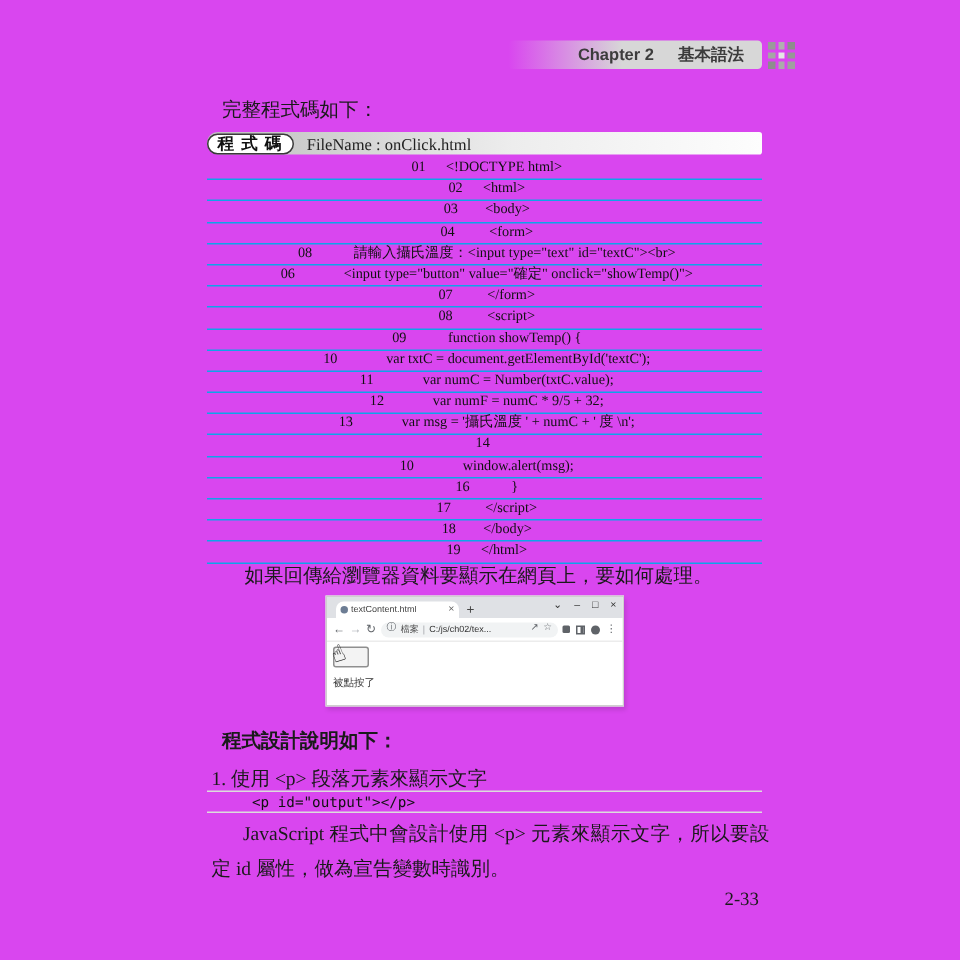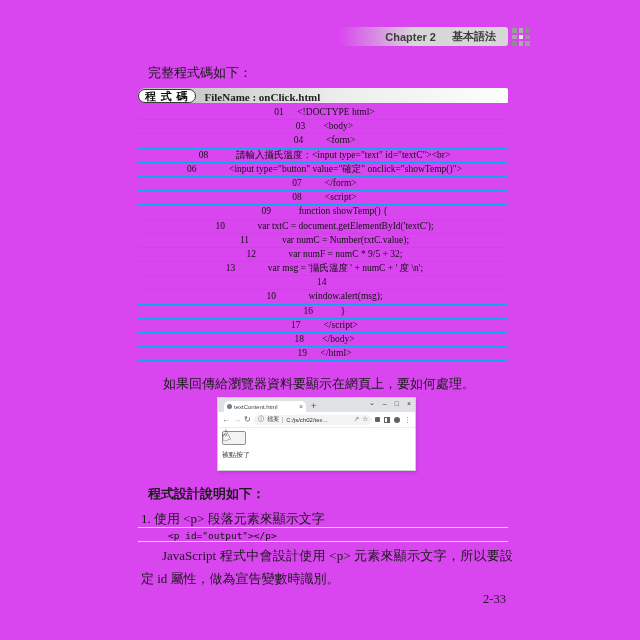--- a/index.html
+++ b/index.html
@@ -20,21 +20,21 @@
   .intro { position:absolute; top:64px; left:148px; font-size:13px; margin:0; }
 
   
   .codeblock { position:absolute; top:88px; left:138px; width:370px; }
   .codeblock-header { height:15px; display:flex; align-items:flex-end;
                       background:linear-gradient(to right, #bdbdbd, #ededed 55%, #fdfdfd);
                       border-radius:8px 2px 2px 8px; margin-bottom:3px; }
   .capsule { border:1.5px solid #3a3a3a; border-radius:8px; background:#fff;
              font-weight:bold; font-size:11px; line-height:12px; padding:0 6px;
              letter-spacing:1px; color:#111; }
-  .filename { font-weight:bold; font-size:11px; margin-left:9px; color:#222; }
+  .filename { font-weight:normal; font-size:11px; margin-left:9px; color:#222; }
   .code-line { display:flex; height:13.2px; line-height:13.2px;
                border-bottom:1px solid #0ea5e9;
                font-family:Liberation Serif, serif; font-size:9.5px; color:#111;justify-content:center; }
   .code-line .ln { width:15px; margin-left:3px; flex:none; }
   .code-line .cd { white-space:pre; margin-left:8px; }
 
   
   .para { font-size:13px; margin:0; line-height:22.5px; }
   .q-para { position:absolute; top:373px; left:163px; width:348px; }
   .expl-head { position:absolute; top:483px; left:148px;font-weight:bold; }
@@ -112,20 +112,24 @@
     <div class="codeblock-header">
       <span class="capsule">程 式 碼</span>
       <span class="filename">FileName : onClick.html</span>
     </div>
     <div id="code-lines">
         <div class="code-line">
           <span class="ln">01</span>
           <span class="cd">&lt;!DOCTYPE html&gt;</span>
         </div>
         <div class="code-line">
+          <span class="ln">02</span>
+          <span class="cd">&lt;html&gt;</span>
+        </div>
+        <div class="code-line">
           <span class="ln">03</span>
           <span class="cd">  &lt;body&gt;</span>
         </div>
         <div class="code-line">
           <span class="ln">04</span>
           <span class="cd">    &lt;form&gt;</span>
         </div>
         <div class="code-line">
           <span class="ln">08</span>
           <span class="cd">      請輸入攝氏溫度：&lt;input type="text" id="textC"&gt;&lt;br&gt;</span>

